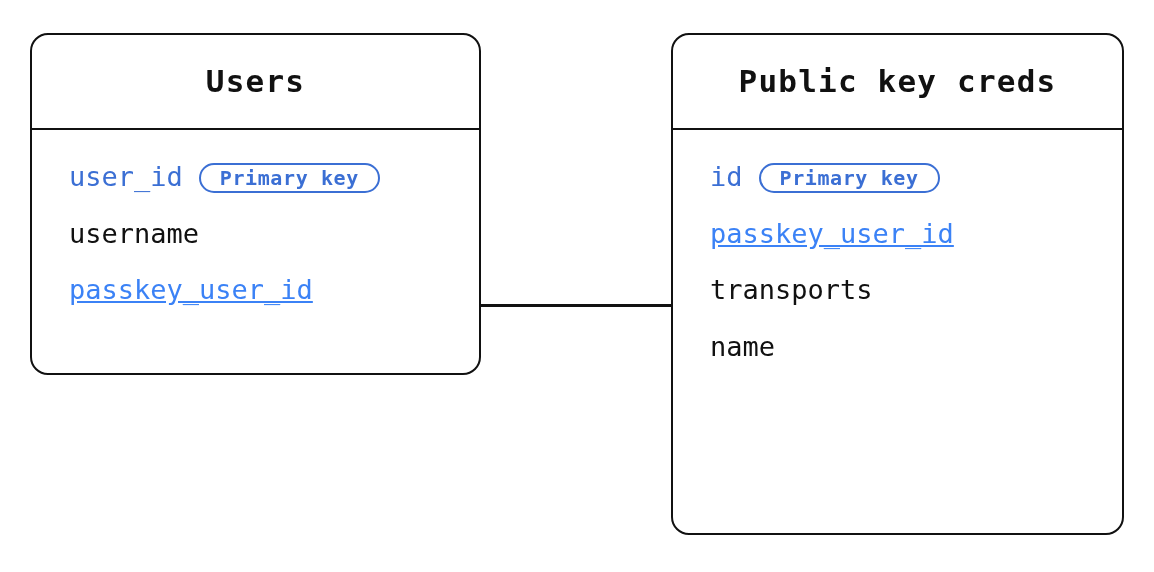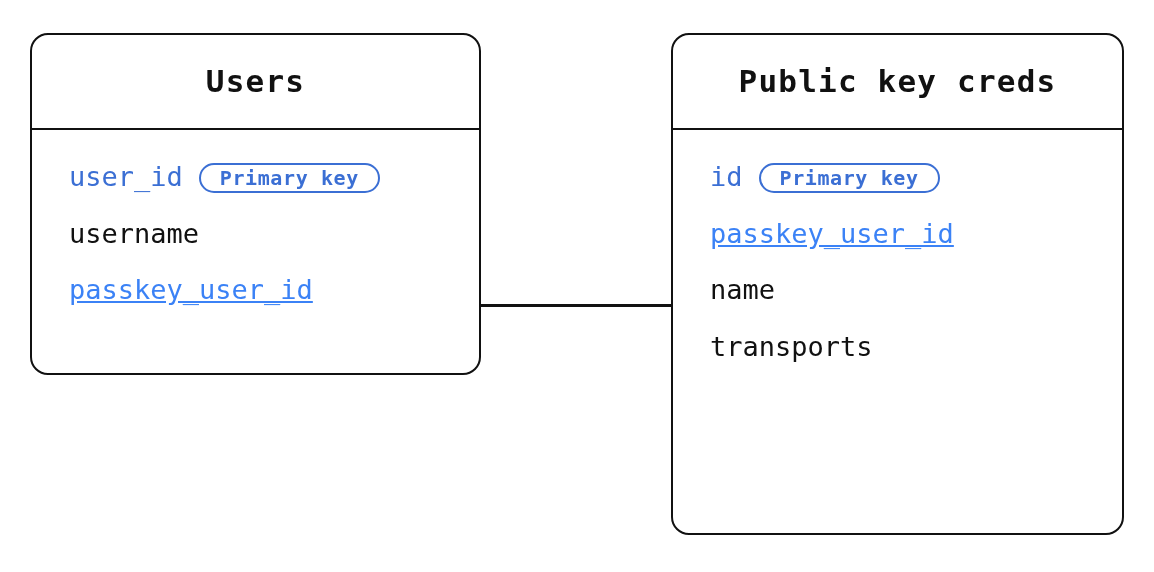--- a/index.html
+++ b/index.html
@@ -149,23 +149,23 @@
         </span>
       </div>
 
 
       <div class="field-row">
         <span class="field-name fk">passkey_user_id</span>
       </div>
 
 
       <div class="field-row">
-        <span class="field-name plain">name</span>
+        <span class="field-name plain">transports</span>
       </div>
 
       <div class="field-row">
-        <span class="field-name plain">transports</span>
+        <span class="field-name plain">name</span>
       </div>
 
     </div>
   </div>
 
 </div>
 
 </body></html>

